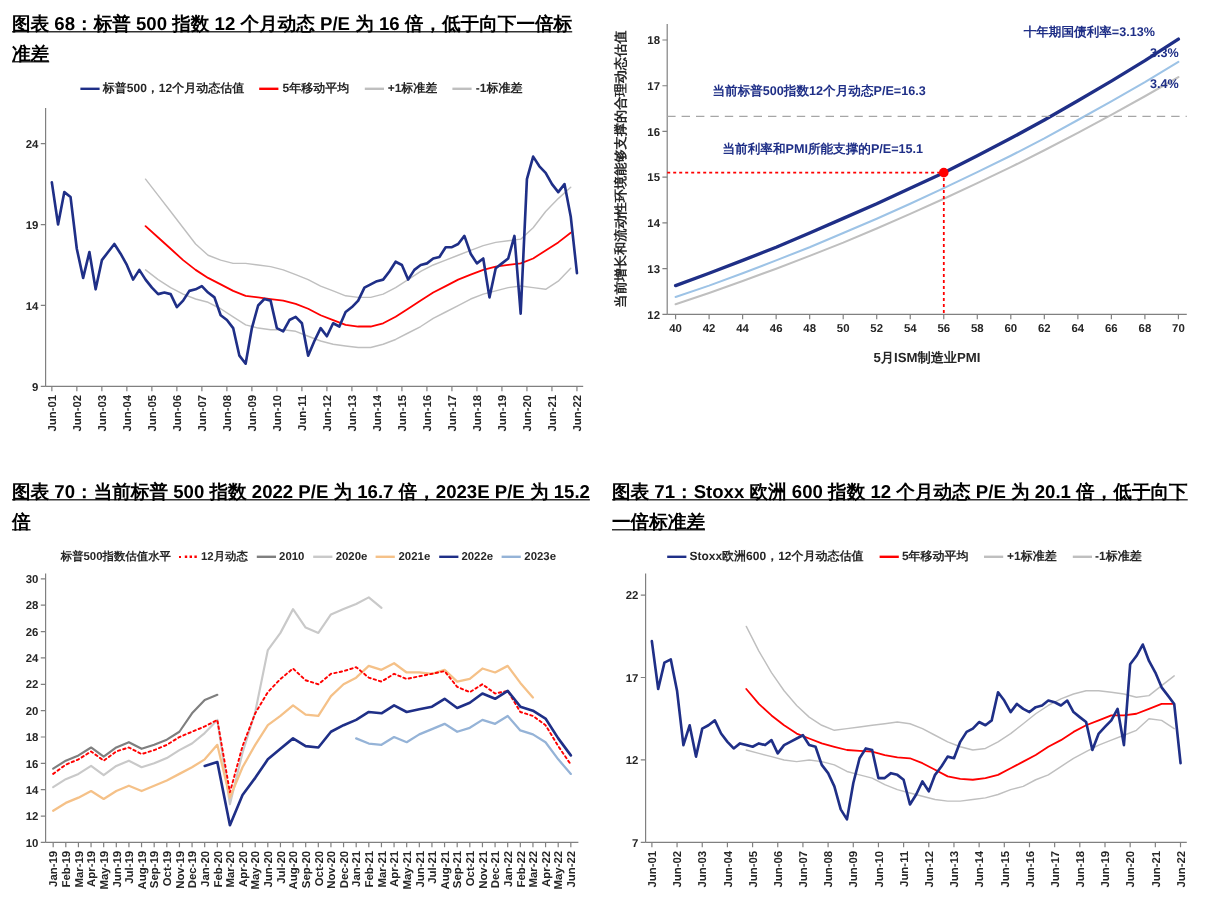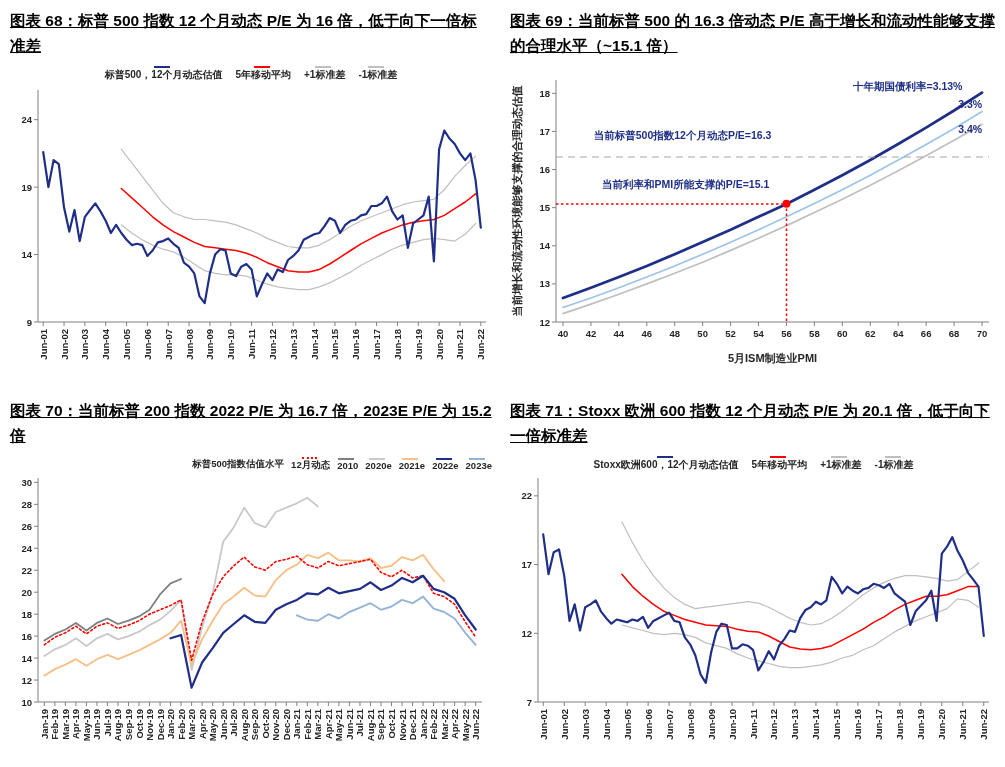--- a/index.html
+++ b/index.html
@@ -1,22 +1,22 @@
 <!DOCTYPE html>
 <html><head>
 <meta charset="utf-8">
 <style>
   html,body{margin:0;padding:0;background:#ffffff;}
   body{width:1005px;height:767px;font-family:"Liberation Sans",sans-serif;overflow:hidden;}
   .grid{display:grid;grid-template-columns:500px 505px;grid-template-rows:390px 377px;width:1005px;height:767px;}
   .panel{box-sizing:border-box;padding:6px 8px 0 10px;overflow:hidden;background:#fff;}
   .panel h2{font-size:15.5px;line-height:1.62;margin:2px 0 8px 0;color:#000;font-weight:bold;letter-spacing:0;text-decoration:underline;}
   .legend{display:flex;justify-content:center;align-items:center;gap:13px;font-size:10px;font-weight:bold;color:#262626;white-space:nowrap;height:16px;}
-  .legend.left{justify-content:flex-end;padding-left:12px;gap:7px;font-size:9.5px;}
-  .li{display:inline-flex;align-items:center;flex-direction:column;}
+  .legend.left{justify-content:center;padding-left:12px;gap:7px;font-size:9.5px;}
+  .li{display:inline-flex;align-items:center;}
   .sw{display:inline-block;width:16px;height:0;border-top:2.6px solid;margin-right:3px;}
   .sw.dot{border-top-style:dotted;border-top-width:2.4px;width:15px;}
   svg{display:block;}
   svg text{font-family:"Liberation Sans",sans-serif;}
   svg text.tick{font-size:9.5px;font-weight:bold;fill:#262626;}
   svg text.ann{font-size:10.5px;font-weight:bold;}
   svg text.axlab{font-size:11px;font-weight:bold;fill:#262626;}
 </style>
 </head>
 <body>
@@ -99,21 +99,20 @@
         <line x1="470.7906976744186" y1="240" x2="470.7906976744186" y2="244" stroke="#808080"></line>
         <text transform="translate(474.2906976744186,247) rotate(-90)" text-anchor="end" class="tick">Jun-22</text>
         <path d="M111.3 67.3L121.8 80.8L132.2 94.3L142.6 107.8L153.0 121.3L163.4 130.7L173.9 134.8L184.3 137.5L194.7 137.5L205.1 138.8L215.5 140.2L226.0 142.9L236.4 146.9L246.8 151.0L257.2 156.4L267.6 160.4L278.0 164.5L288.5 165.8L298.9 165.8L309.3 163.1L319.7 157.7L330.1 151.0L340.6 144.2L351.0 138.8L361.4 134.8L371.8 130.7L382.2 126.7L392.7 122.7L403.1 120.0L413.5 118.6L423.9 117.3L434.3 107.8L444.7 94.3L455.2 83.5L465.6 74.1" fill="none" stroke="#BFBFBF" stroke-width="1.2" stroke-linejoin="round" stroke-linecap="round"></path>
         <path d="M111.3 142.9L121.8 151.0L132.2 157.7L142.6 163.1L153.0 167.2L163.4 169.9L173.9 175.3L184.3 182.0L194.7 188.7L205.1 191.4L215.5 192.8L226.0 192.8L236.4 194.1L246.8 198.2L257.2 202.2L267.6 204.9L278.0 206.3L288.5 207.6L298.9 207.6L309.3 204.9L319.7 200.9L330.1 195.5L340.6 190.1L351.0 183.3L361.4 178.0L371.8 172.6L382.2 167.2L392.7 163.1L403.1 160.4L413.5 157.7L423.9 156.4L434.3 157.7L444.7 159.1L455.2 152.3L465.6 141.5" fill="none" stroke="#BFBFBF" stroke-width="1.2" stroke-linejoin="round" stroke-linecap="round"></path>
         <path d="M111.3 106.5L121.8 115.9L132.2 125.3L142.6 134.8L153.0 142.9L163.4 149.6L173.9 155.0L184.3 160.4L194.7 164.5L205.1 165.8L215.5 167.2L226.0 168.5L236.4 171.2L246.8 175.3L257.2 180.7L267.6 184.7L278.0 188.7L288.5 190.1L298.9 190.1L309.3 187.4L319.7 182.0L330.1 175.3L340.6 168.5L351.0 161.8L361.4 156.4L371.8 151.0L382.2 146.9L392.7 142.9L403.1 140.2L413.5 138.8L423.9 137.5L434.3 133.4L444.7 126.7L455.2 120.0L465.6 111.9" fill="none" stroke="#FF0000" stroke-width="1.5" stroke-linejoin="round" stroke-linecap="round"></path>
         <path d="M33.2 70.0L38.4 105.1L43.6 78.1L48.8 82.2L54.0 125.3L59.3 149.6L64.5 128.0L69.7 159.1L74.9 134.8L80.1 128.0L85.3 121.3L90.5 129.4L95.7 138.8L100.9 151.0L106.1 142.9L111.3 151.0L116.6 157.7L121.8 163.1L127.0 161.8L132.2 163.1L137.4 173.9L142.6 168.5L147.8 160.4L153.0 159.1L158.2 156.4L163.4 161.8L168.7 165.8L173.9 180.7L179.1 184.7L184.3 191.4L189.5 214.4L194.7 221.1L199.9 191.4L205.1 172.6L210.3 167.2L215.5 168.5L220.7 191.4L226.0 194.1L231.2 184.7L236.4 182.0L241.6 187.4L246.8 214.4L252.0 202.2L257.2 191.4L262.4 198.2L267.6 187.4L272.8 190.1L278.0 178.0L283.3 173.9L288.5 168.5L293.7 157.7L298.9 155.0L304.1 152.3L309.3 151.0L314.5 144.2L319.7 136.1L324.9 138.8L330.1 151.0L335.3 142.9L340.6 138.8L345.8 137.5L351.0 133.4L356.2 132.1L361.4 124.0L366.6 124.0L371.8 121.3L377.0 114.6L382.2 129.4L387.4 137.5L392.7 133.4L397.9 165.8L403.1 141.5L408.3 137.5L413.5 133.4L418.7 114.6L423.9 179.3L429.1 67.3L434.3 48.5L439.5 56.6L444.7 62.0L450.0 71.4L455.2 78.1L460.4 71.4L465.6 98.4L470.8 145.6" fill="none" stroke="#1F2F87" stroke-width="2.2" stroke-linejoin="round" stroke-linecap="round"></path>
       </svg>
   </section>
 
   <section class="panel">
-    <h2>图表 69：当前标普 500 的 16.3 倍动态 P/E 高于增长和流动性能够支撑的合理水平（~15.1 倍）</h2>
     <svg id="chart-1" width="487" height="302">
         <line x1="46" y1="14" x2="46" y2="256" stroke="#808080" stroke-width="1"></line>
         <line x1="46" y1="256" x2="479" y2="256" stroke="#808080" stroke-width="1"></line>
         <line x1="42" y1="256" x2="46" y2="256" stroke="#808080"></line>
         <text x="40" y="259.5" text-anchor="end" class="tick">12</text>
         <line x1="42" y1="217.88976377952756" x2="46" y2="217.88976377952756" stroke="#808080"></line>
         <text x="40" y="221.38976377952756" text-anchor="end" class="tick">13</text>
         <line x1="42" y1="179.7795275590551" x2="46" y2="179.7795275590551" stroke="#808080"></line>
         <text x="40" y="183.2795275590551" text-anchor="end" class="tick">14</text>
         <line x1="42" y1="141.6692913385827" x2="46" y2="141.6692913385827" stroke="#808080"></line>
@@ -166,21 +165,21 @@
         <text x="92.09354838709675" y="121.85196850393706" text-anchor="start" class="ann" fill="#1F2F87">当前利率和PMI所能支撑的P/E=15.1</text>
         <text x="452.46129032258057" y="24.289763779527675" text-anchor="end" class="ann" fill="#1F2F87">十年期国债利率=3.13%</text>
         <text x="448.27096774193546" y="41.82047244094488" text-anchor="start" class="ann" fill="#1F2F87">3.3%</text>
         <text x="448.27096774193546" y="67.35433070866148" text-anchor="start" class="ann" fill="#1F2F87">3.4%</text>
         <text x="262.5" y="296" text-anchor="middle" class="axlab">5月ISM制造业PMI</text>
         <text transform="translate(11,135) rotate(-90)" text-anchor="middle" class="axlab">当前增长和流动性环境能够支撑的合理动态估值</text>
       </svg>
   </section>
 
   <section class="panel">
-    <h2>图表 70：当前标普 200 指数 2022 P/E 为 16.7 倍，2023E P/E 为 15.2 倍</h2>
+    <h2>图表 70：当前标普 500 指数 2022 P/E 为 16.7 倍，2023E P/E 为 15.2 倍</h2>
     <div class="legend left" id="legend-2">
         <span class="li">
           <span>标普500指数估值水平</span>
         </span>
         <span class="li">
           <span class="sw dot" style="border-top-color: rgb(255, 0, 0);"></span>
           <span>12月动态</span>
         </span>
         <span class="li">
           <span class="sw" style="border-top-color: rgb(127, 127, 127);"></span>

